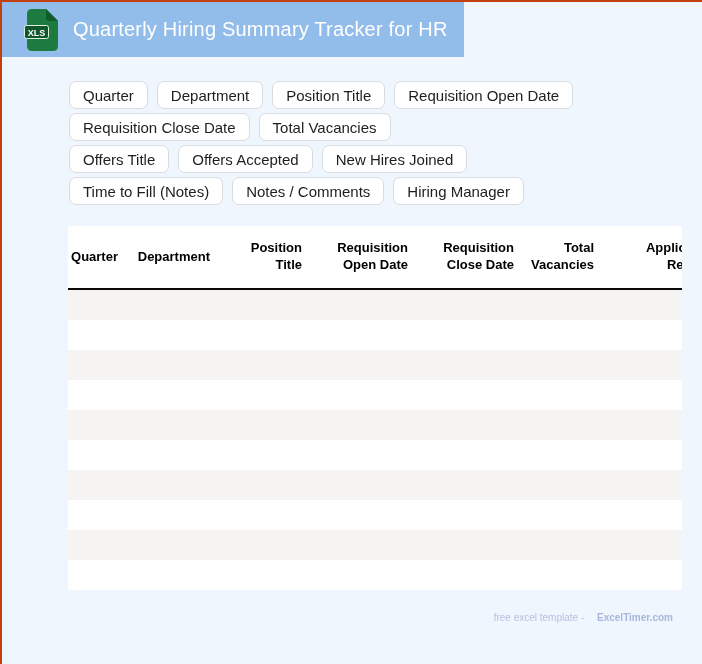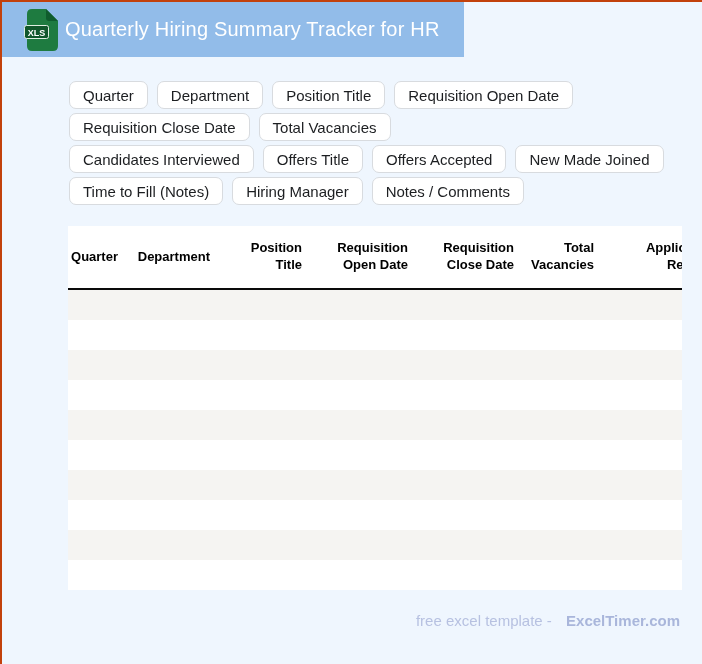--- a/index.html
+++ b/index.html
@@ -18,21 +18,21 @@
 
   
   .header-bar {
     position: absolute; left: 0; top: 0;
     width: 462px; height: 55px;
     background: #92bce9;
     display: flex; align-items: center;
   }
   .file-icon { margin-left: 21px; flex: 0 0 auto; }
   .header-title {
-    margin-left: 4px;
+    margin-left: 12px;
     color: #ffffff;
     font-size: 20px;
     letter-spacing: 0.2px;
     white-space: nowrap;
   }
 
   
   .chips {
     position: absolute; left: 67px; top: 79px;
   }
@@ -75,22 +75,22 @@
   .col3 { width: 92px; }
   .col4 { width: 106px; }
   .col5 { width: 106px; }
   .col6 { width: 80px; }
   .col7 { width: 130px; }
   .t-row { width: 100%; height: 30px; background: #ffffff; }
   .t-row:nth-child(odd) { background: #f5f4f2; }
 
   
   .footer {
-    position: absolute; top: 610px; right: 22px;
-    font-size: 15px;
+    position: absolute; top: 610px; right: 29px;
+    font-size: 10px;
     color: #b7c1e1;
     white-space: nowrap;
   }
   .footer .brand {
     margin-left: 10px;
     font-weight: bold;
     color: #a9b6db;
   }
 </style>
 </head>
@@ -113,29 +113,28 @@
       <span class="chip">Quarter</span>
       <span class="chip">Department</span>
       <span class="chip">Position Title</span>
       <span class="chip">Requisition Open Date</span>
     </div>
     <div class="chip-row">
       <span class="chip">Requisition Close Date</span>
       <span class="chip">Total Vacancies</span>
     </div>
     <div class="chip-row">
-      <span class="chip">Candidates Interviewed</span>
       <span class="chip">Offers Title</span>
       <span class="chip">Offers Accepted</span>
-      <span class="chip">New Made Joined</span>
+      <span class="chip">New Hires Joined</span>
     </div>
     <div class="chip-row">
       <span class="chip">Time to Fill (Notes)</span>
+      <span class="chip">Notes / Comments</span>
       <span class="chip">Hiring Manager</span>
-      <span class="chip">Notes / Comments</span>
     </div>
   </div>
 
   <div class="table-card">
     <div class="hdr-row">
       <div class="hdr-cell col1">Quarter</div>
       <div class="hdr-cell col2">Department</div>
       <div class="hdr-cell col3">Position Title</div>
       <div class="hdr-cell col4">Requisition Open Date</div>
       <div class="hdr-cell col5">Requisition Close Date</div>

